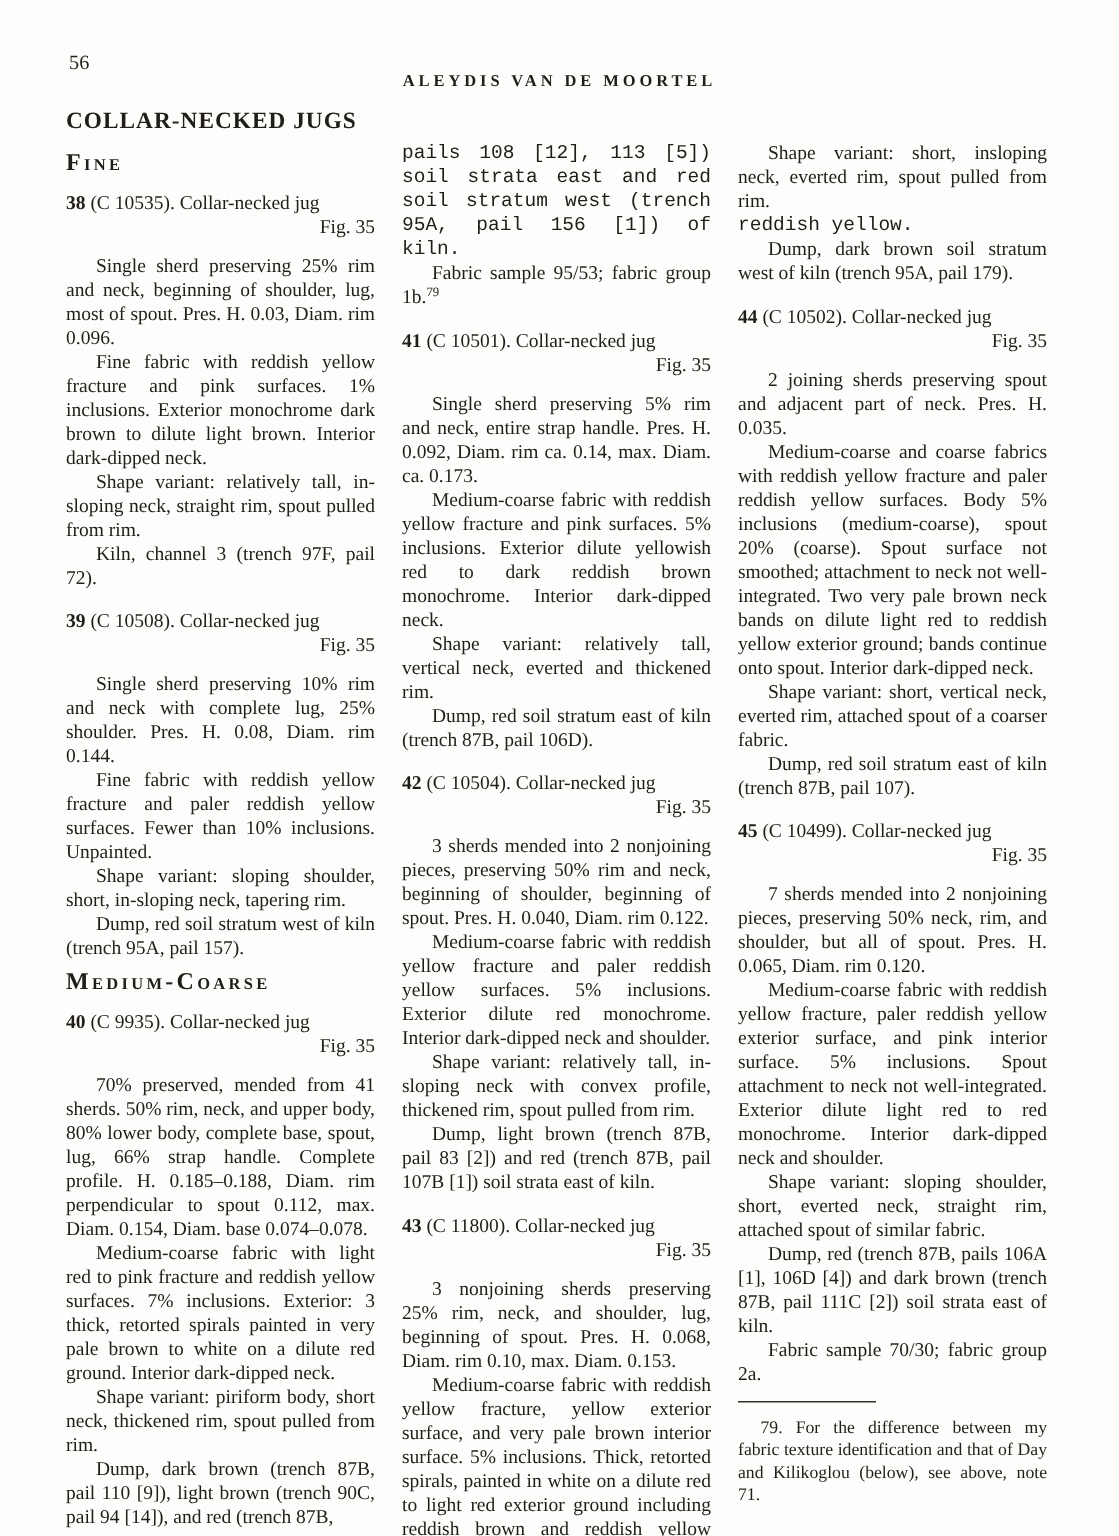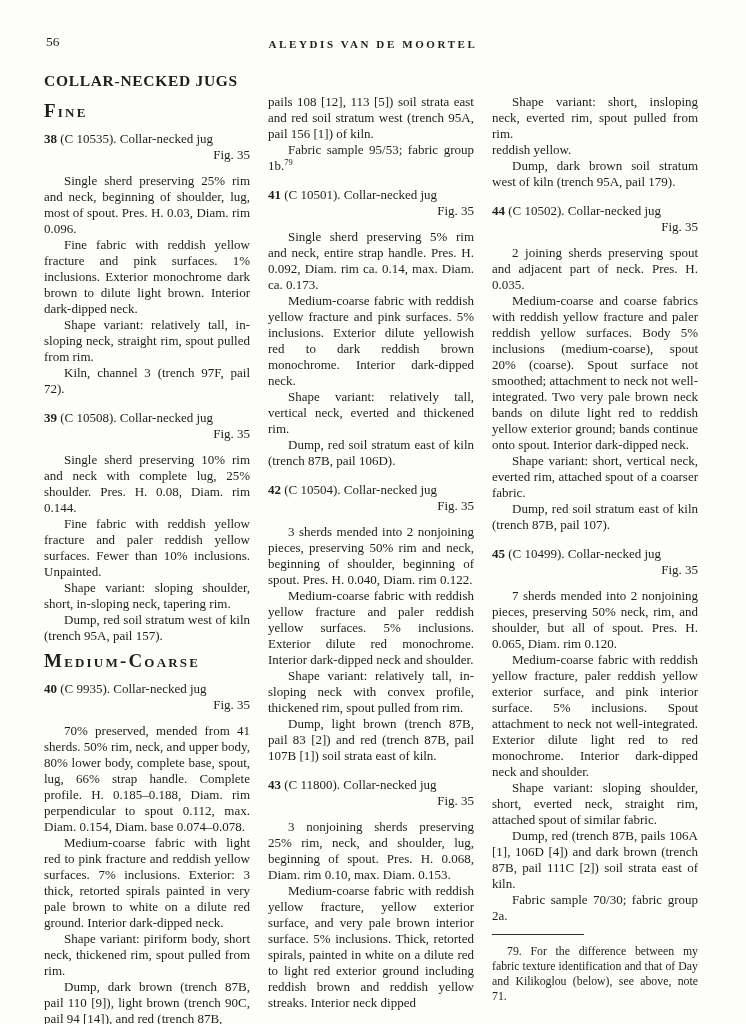--- a/index.html
+++ b/index.html
@@ -11,51 +11,51 @@
     overflow: hidden;
   }
   .page {
     position: relative;
     width: 640px; height: 1024px;
     padding: 34px 48px 30px 44px;
   }
   .pagehead { position: relative; height: 16px; }
   .pagenum { position: absolute; left: 2px; top: 0; font-size: 13.5px; }
   .runhead {
-    position: absolute; left: -44px; width: 746px; top: 4px;
+    position: absolute; left: -44px; width: 746px; top: 14px;
     text-align: center; font-size: 11px; letter-spacing: 2.6px; font-weight: bold;
   }
   .content {
     display: flex; gap: 18px; margin-top: 22px; height: 922px;
   }
   .col { flex: 0 0 206px; width: 206px; display: flex; flex-direction: column; }
   .col-blocks { flex: 0 1 auto; }
   .col.c2 .col-blocks, .col.c3 .col-blocks { padding-top: 22px; }
 
   .heading {
     font-size: 15.5px; font-weight: bold; letter-spacing: 0.7px;
     margin: 0 0 10px 0; white-space: nowrap;
   }
   .subheading {
-    font-size: 19px; font-weight: bold; font-variant: small-caps;
+    font-size: 16px; font-weight: bold; font-variant: small-caps;
     letter-spacing: 2.2px; margin: 6px 0 9px 0;
   }
   .subheading + .entry-header { margin-top: 2px; }
   .entry-header { margin-top: 13px; }
   .entry-line { font-size: 13px; line-height: 16px; }
   .entry-num { font-weight: bold; }
   .fig-ref { font-size: 13px; line-height: 16px; text-align: right; }
   .entry-header + .body-p { margin-top: 10px; }
 
   .body-p {
     font-size: 13px; line-height: 16px;
     text-align: justify; text-indent: 20px;
     hyphens: auto; -webkit-hyphens: auto;
   }
-  .body-p.cont { text-indent: 0; }
+  .body-p.cont { text-indent: 0; font-family: Liberation Mono, monospace; }
   .fn-ref { font-size: 8.5px; vertical-align: super; line-height: 0; margin-top: 28px; }
 
   .footnote { margin-top: auto; padding-top: 10px; }
   .fn-rule { width: 92px; border-top: 1.2px solid #34302c; margin-bottom: 9px; }
   .fn-text {
     font-size: 11.8px; line-height: 15px;
     text-align: justify; text-indent: 15px;
   }
 </style>
 </head>

